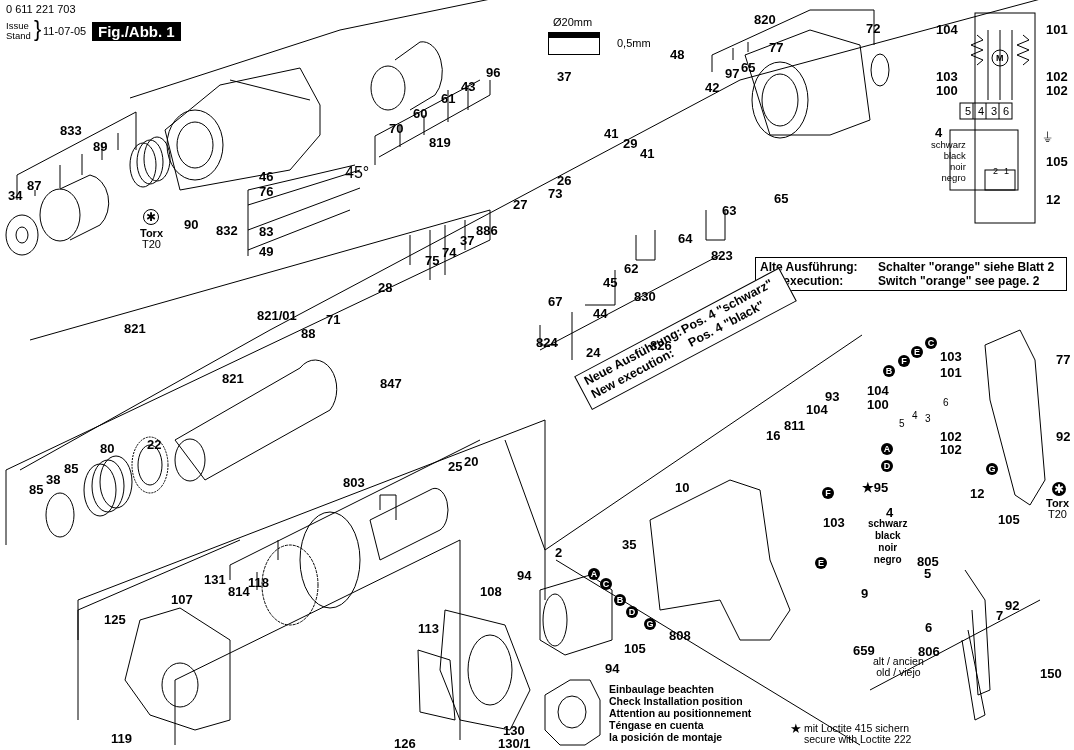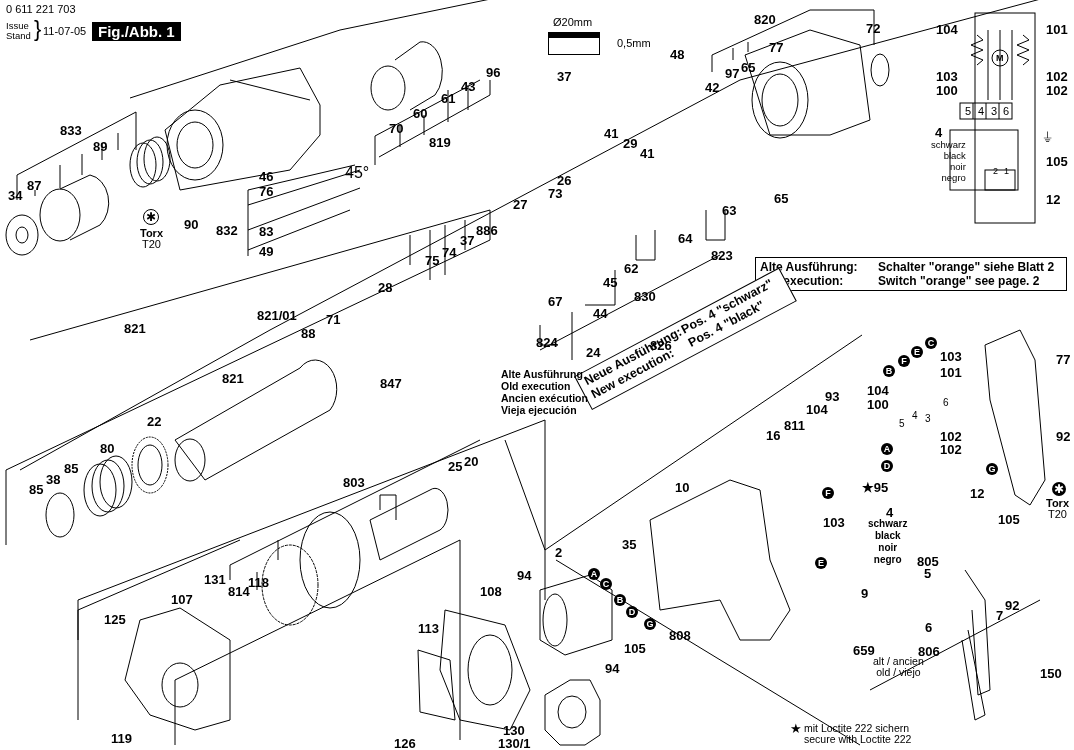--- a/index.html
+++ b/index.html
@@ -216,29 +216,30 @@
 <div class="boxnote">
   <div><span class="c1">Alte Ausführung:</span><span>Schalter  "orange" siehe Blatt 2</span></div>
   <div><span class="c1">Old execution:</span><span>Switch "orange"  see page. 2</span></div>
 </div>
 
 <div class="rot-box">
   <div><span class="c1">Neue Ausführung:</span><span>Pos. 4 "schwarz"</span></div>
   <div><span class="c1">New execution:</span><span>Pos. 4 "black"</span></div>
 </div>
 
-<div class="note" style="left:501px;top:368px">
-  <div>Alte Ausführung</div>
-  <div>Old execution</div>
-  <div>Ancien exécution</div>
-  <div>Vieja ejecución</div>
+<div class="note" style="left:609px;top:683px">
+  <div>Einbaulage beachten</div>
+  <div>Check Installation position</div>
+  <div>Attention au positionnement</div>
+  <div>Téngase en cuenta</div>
+  <div>la posición de montaje</div>
 </div>
 <div class="sm" style="left:790px;top:723px;font-size:10.5px">
   <span style="position:absolute;left:0;top:0;font-size:13px">★</span>
-  <div style="padding-left:14px">mit Loctite 222 sichern</div>
+  <div style="padding-left:14px">mit Loctite 415 sichern</div>
   <div style="padding-left:14px">secure with Loctite 222</div>
 </div>
 
 <div style="position:absolute;left:143px;top:209px;width:14px;height:14px;border-radius:50%;border:1px solid #000;text-align:center;font-size:12px;line-height:14px">✱</div>
 <div class="sm" style="left:140px;top:228px;text-align:center;font-size:11px">
   <div style="font-weight:bold">Torx</div>
   <div>T20</div>
 </div>
 <div style="position:absolute;left:1052px;top:482px;width:14px;height:14px;border-radius:50%;background:#000;color:#fff;text-align:center;font-size:12px;line-height:14px">✱</div>
 <div class="sm" style="left:1046px;top:498px;text-align:center;font-size:11px">
@@ -343,21 +344,21 @@
 <div class="lbl" style="left:460px;top:234px">37</div>
 <div class="lbl" style="left:442px;top:246px">74</div>
 <div class="lbl" style="left:425px;top:254px">75</div>
 <div class="lbl" style="left:378px;top:281px">28</div>
 <div class="lbl" style="left:257px;top:309px">821/01</div>
 <div class="lbl" style="left:301px;top:327px">88</div>
 <div class="lbl" style="left:326px;top:313px">71</div>
 <div class="lbl" style="left:222px;top:372px">821</div>
 <div class="lbl" style="left:124px;top:322px">821</div>
 <div class="lbl" style="left:380px;top:377px">847</div>
-<div class="lbl" style="left:147px;top:415px">22</div>
+<div class="lbl" style="left:147px;top:438px">22</div>
 <div class="lbl" style="left:100px;top:442px">80</div>
 <div class="lbl" style="left:29px;top:483px">85</div>
 <div class="lbl" style="left:46px;top:473px">38</div>
 <div class="lbl" style="left:64px;top:462px">85</div>
 <div class="lbl" style="left:343px;top:476px">803</div>
 <div class="lbl" style="left:448px;top:460px">25</div>
 <div class="lbl" style="left:464px;top:455px">20</div>
 <div class="lbl" style="left:204px;top:573px">131</div>
 <div class="lbl" style="left:171px;top:593px">107</div>
 <div class="lbl" style="left:228px;top:585px">814</div>

